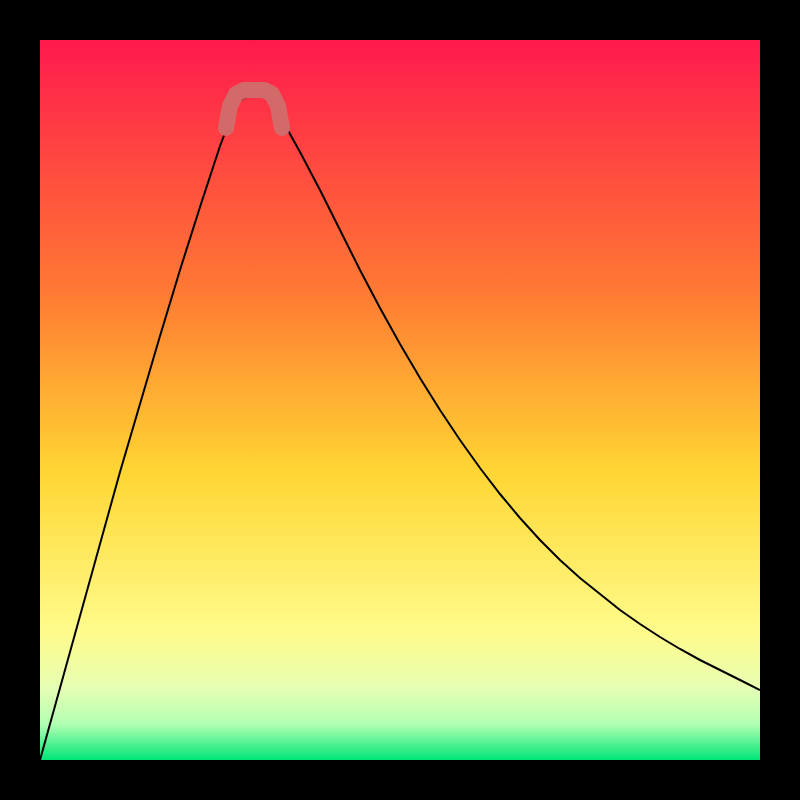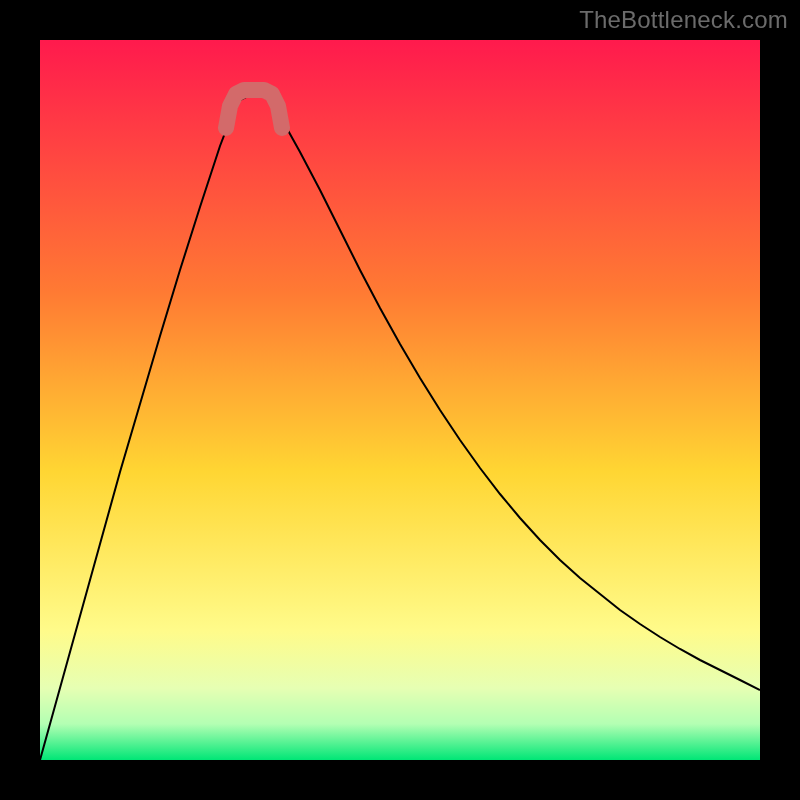--- a/index.html
+++ b/index.html
@@ -40,21 +40,20 @@
   }
   svg {
     display: block;
   }
 </style>
 </head>
 <body>
 
 <div class="frame">
 
-  <div class="watermark">TheBottleneck.com</div>
 
   <div class="plot">
     <svg id="chart-svg" width="720" height="720" viewBox="0 0 720 720">
       <defs>
         <linearGradient id="bg-grad" x1="0" y1="0" x2="0" y2="1">
           <stop id="g-top" offset="0%" stop-color="#ff1a4d"></stop>
           <stop id="g-mid1" offset="35%" stop-color="#ff7a33"></stop>
           <stop id="g-mid2" offset="60%" stop-color="#ffd633"></stop>
           <stop id="g-lower" offset="82%" stop-color="#fffb8a"></stop>
           <stop id="g-band1" offset="90%" stop-color="#e6ffb3"></stop>

